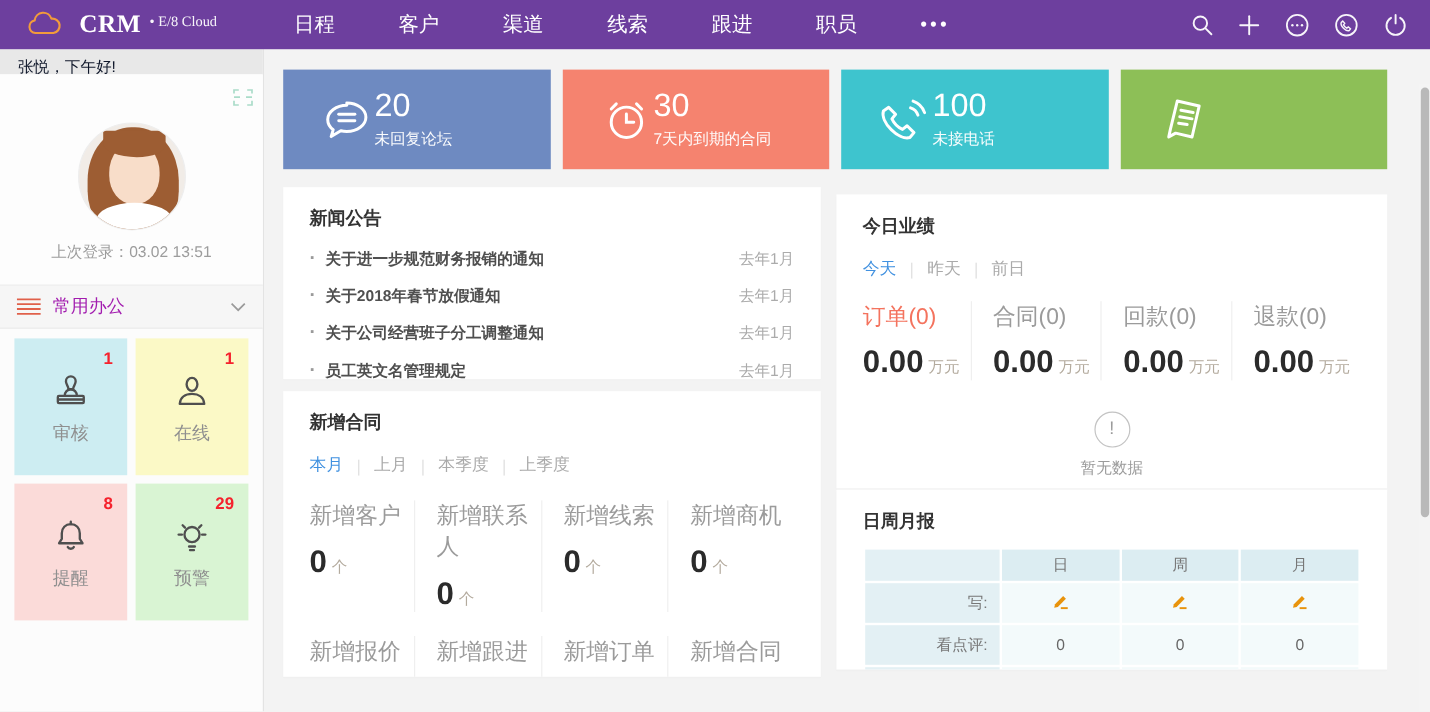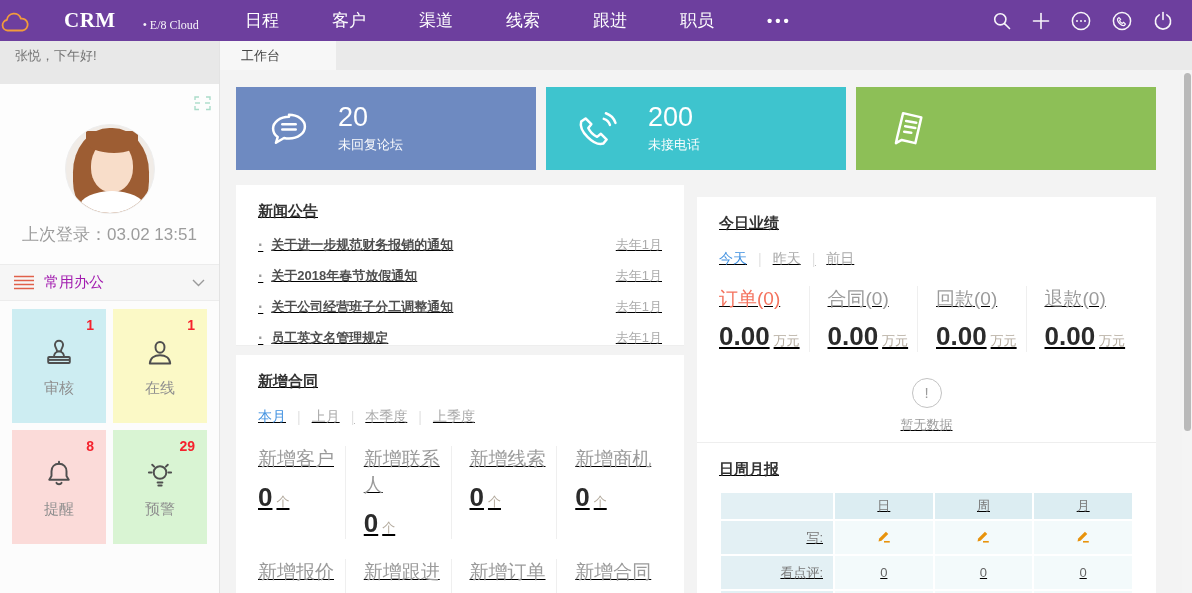--- a/index.html
+++ b/index.html
@@ -3,42 +3,42 @@
 <meta charset="utf-8">
 <style>
   * { margin:0; padding:0; box-sizing:border-box; }
   html,body { width:1192px; height:593px; overflow:hidden; }
   body { font-family:"Liberation Sans","DejaVu Sans",sans-serif; background:#f2f2f2; position:relative; }
   svg { display:block; }
 
   
   .topbar { position:absolute; top:0; left:0; width:1192px; height:41px;
     background:var(--topbar-purple,#6d3f9e); display:flex; align-items:center; color:#fff; z-index:10; }
-  .brand { display:flex; align-items:flex-end; width:232px;gap:20px; }
+  .brand { display:flex; align-items:flex-start; padding-left:22px; width:232px; }
   .brand .cloud { margin-right:14px; }
   .brand-name { font-family:"Liberation Serif","DejaVu Serif",serif; font-size:21px; font-weight:bold; letter-spacing:.5px; }
   .brand-suffix { font-family:"Liberation Serif","DejaVu Serif",serif; font-size:12px; margin-left:7px; opacity:.95; padding-top:3px; }
   .topnav { display:flex; align-items:center; }
   .topnav .nav-item { font-size:17px; padding:0 13px; margin-right:27px; cursor:pointer; white-space:nowrap; }
   .topnav .nav-more { letter-spacing:3px; font-size:15px; font-weight:bold; }
   .top-actions { margin-left:auto; display:flex; align-items:center; padding-right:18px; }
   .top-actions .act { margin-left:19px; cursor:pointer; opacity:.95; }
 
   
   .sidebar { position:absolute; top:41px; left:0; width:220px; bottom:0; background:#fcfcfc; border-right:1px solid #e3e3e3; }
-  .greeting { height:43px; background:#e8e8e8; font-size:13px; color:#737373; line-height:29px; padding-left:15px; }
+  .greeting { height:21px; background:#e8e8e8; font-size:13px; color:#0f172a; line-height:29px; padding-left:15px; }
   .profile { position:relative; background:#fdfdfd; text-align:center; padding-top:40px; }
   .corner-ic { position:absolute; top:12px; right:8px; }
   .avatar { width:90px; height:90px; border-radius:50%; margin:0 auto; position:relative; overflow:hidden; background:#f1ece7; border:1px solid #eee; }
   .avatar .hair { position:absolute; left:7px; top:3px; width:76px; height:92px; background:#9d5d33; border-radius:48% 48% 42% 42%; }
   .avatar .face { position:absolute; left:25px; top:15px; width:42px; height:52px; background:#f8ddc9; border-radius:50% 50% 46% 46%; }
   .avatar .fringe { position:absolute; left:20px; top:6px; width:52px; height:22px; background:#9d5d33; border-radius:0 0 60% 70%; }
   .avatar .shoulder { position:absolute; left:14px; top:66px; width:64px; height:30px; background:#fff; border-radius:50% 50% 0 0; }
   .user-name { font-size:17px; color:#333; margin-top:15px; }
-  .last-login { font-size:17px; color:#9c9c9c; margin-top:9px; padding-bottom:18px; }
+  .last-login { font-size:13px; color:#9c9c9c; margin-top:9px; padding-bottom:18px; }
   .section-bar { height:37px; background:#f6f6f6; border-top:1px solid #ececec; border-bottom:1px solid #ececec;
     display:flex; align-items:center; padding:0 14px; cursor:pointer; }
   .section-bar .ttl { font-size:15px; color:#a21caf; margin-left:10px; }
   .section-bar .chev { margin-left:auto; }
   .tiles { display:grid; grid-template-columns:1fr 1fr; gap:7px; padding:8px 12px; }
   .tile { height:114px; position:relative; text-align:center; cursor:pointer; }
   .tile .cnt { position:absolute; top:8px; right:12px; font-size:14px; font-weight:bold; color:var(--count-red,#f5222d); }
   .tile .t-icon { margin:26px auto 0; width:36px; height:36px; }
   .tile .t-label { font-size:15px; color:#8f8f8f; margin-top:8px; }
   .tile-0 { background:var(--tile-cyan,#cdedf2); }
@@ -48,29 +48,29 @@
 
   
   .main { position:absolute; top:41px; left:220px; right:0; bottom:0; background:#f3f3f3; overflow:hidden; }
   .tabstrip { height:29px; background:#eaeaea; display:flex; }
   .tab { width:116px; background:#f7f7f7; font-size:13px; color:#444; line-height:29px; padding-left:21px; cursor:pointer; }
   .content { padding:17px 36px 0 16px; }
 
   .cards { display:flex; gap:10px; }
   .card { flex:1; height:83px; display:flex; align-items:center; color:#fff; cursor:pointer; }
   .card .c-icon { margin-left:30px; }
-  .card .c-text { margin-left:26px; }
+  .card .c-text { }
   .card .c-num { font-size:27px; line-height:1.05; }
   .card .c-label { font-size:13px; margin-top:4px; opacity:.97; white-space:nowrap; }
   .card-0 { background:var(--card-blue,#6e8ac1); }
   .card-1 { background:var(--card-salmon,#f5836f); }
   .card-2 { background:var(--card-teal,#3ec4ce); }
   .card-3 { background:var(--card-green,#8dbf57); }
 
-  .cols { display:flex; gap:13px; margin-top:15px; align-items:flex-end;text-decoration:underline; }
+  .cols { display:flex; gap:13px; margin-top:15px; align-items:center; }
   .col-left { width:448px; flex:none; display:flex; flex-direction:column; gap:10px; }
   .col-right { flex:1; display:flex; flex-direction:column; gap:1px; }
   .panel { background:#fff; padding:17px 22px; box-shadow:0 1px 1px rgba(0,0,0,.02); }
   .panel-title { font-size:15px; font-weight:600; color:#333; }
 
   .news-panel { height:160px; overflow:hidden; }
   .news-list { margin-top:8px; }
   .news-item { display:flex; align-items:center; padding:6.5px 0; cursor:pointer; }
   .news-item .dot { color:#9a9a9a; margin-right:8px; font-weight:bold; }
   .news-item .n-text { font-size:13px; font-weight:600; color:#4f4f4f; }
@@ -252,49 +252,60 @@
           <line x1="10.4" y1="17.6" x2="13.6" y2="17.6"></line>
             <line x1="10.9" y1="19.6" x2="13.1" y2="19.6"></line>
         </svg>
       </div>
       <div class="t-label">预警</div>
     </div>
   </div>
 </aside>
 
 <main class="main">
-  <div class="tabstrip">
-    <div class="tab">工作台</div>
-  </div>
   <div class="content">
 
     <div class="cards">
       <div class="card card-0">
         <span class="c-icon">
           <svg width="46" height="46" viewBox="0 0 24 24" fill="none" stroke="#fff" stroke-width="1.3" stroke-linejoin="round" stroke-linecap="round">
             <path d="M12 4.6 c4.6 0 8.3 2.8 8.3 6.2 s-3.7 6.2 -8.3 6.2 c-.9 0 -1.8 -.1 -2.6 -.3 L5.2 19.2 l.9 -3 c-1.6 -1.1 -2.4 -2.7 -2.4 -4.4 c0 -3.4 3.7 -6.2 8.3 -6.2 Z"></path>
             <line x1="8.5" y1="9.5" x2="15.5" y2="9.5"></line>
               <line x1="8.5" y1="12.3" x2="15.5" y2="12.3"></line>
           </svg>
         </span>
         <div class="c-text">
           <div class="c-num">20</div>
           <div class="c-label">未回复论坛</div>
         </div>
       </div>
+      <div class="card card-1">
+        <span class="c-icon">
+          <svg width="46" height="46" viewBox="0 0 24 24" fill="none" stroke="#fff" stroke-width="1.3" stroke-linecap="round">
+            <circle cx="12" cy="13" r="6.6"></circle>
+            <polyline points="12,9.4 12,13 15.2,13"></polyline>
+            <path d="M5.4 7.2 l2.2 -2.2"></path>
+              <path d="M18.6 7.2 l-2.2 -2.2"></path>
+          </svg>
+        </span>
+        <div class="c-text">
+          <div class="c-num">30</div>
+          <div class="c-label">7天内到期的合同</div>
+        </div>
+      </div>
       <div class="card card-2">
         <span class="c-icon">
           <svg width="46" height="46" viewBox="0 0 24 24" fill="none" stroke="#fff" stroke-width="1.3" stroke-linecap="round" stroke-linejoin="round">
             <path d="M5 6.5 l3 3 -1.6 2 a9.5 9.5 0 0 0 4.6 4.6 l2 -1.6 3 3 -1.8 2.1 c-2.3.7 -5.5 -.8 -8.1 -3.4 c-2.6 -2.6 -4.1 -5.8 -3.4 -8.1 Z"></path>
             <path d="M14.5 6.7 a4.8 4.8 0 0 1 3.2 3.2"></path>
             <path d="M15.6 3.8 a8 8 0 0 1 5 5"></path>
           </svg>
         </span>
         <div class="c-text">
-          <div class="c-num">200</div>
+          <div class="c-num">100</div>
           <div class="c-label">未接电话</div>
         </div>
       </div>
       <div class="card card-3">
         <span class="c-icon">
           <svg width="46" height="46" viewBox="0 0 24 24" fill="none" stroke="#fff" stroke-width="1.3" stroke-linejoin="round" stroke-linecap="round">
             <path d="M8.5 3.9 l9.6 1.7 -2.4 13.6 -7.2 -1.3 -2.9 1.8 .5 -3.2 Z" transform="rotate(3 12 12)"></path>
             <line x1="10.5" y1="7.8" x2="15.8" y2="8.7"></line>
               <line x1="10" y1="10.6" x2="15.3" y2="11.5"></line>
               <line x1="9.5" y1="13.4" x2="13.2" y2="14"></line>

